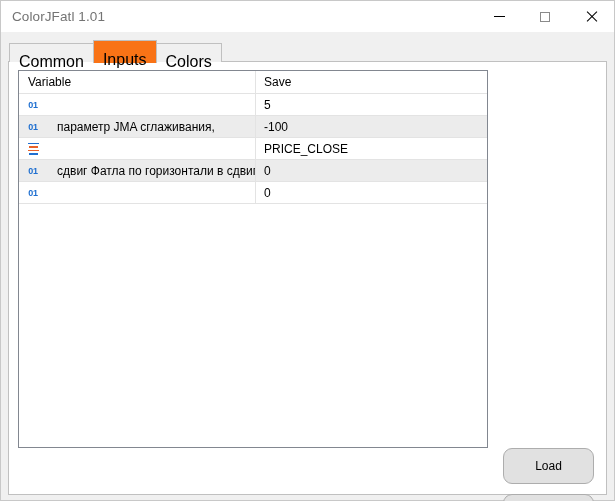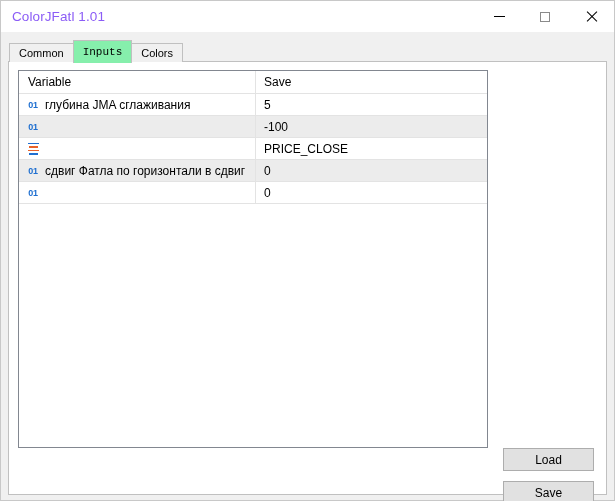--- a/index.html
+++ b/index.html
@@ -34,21 +34,21 @@
     height: 31px;
     background: #ffffff;
     display: flex;
     align-items: center;
     flex: 0 0 auto;
     position: relative;
   }
   .title-text {
     padding-left: 11px;
     font-size: 13.5px;
-    color: #8b5cf6;
+    color: #737373;
     letter-spacing: 0.1px;
   }
   .titlebar-buttons {
     position: absolute;
     right: 0; top: 0;
     height: 31px;
     display: flex;
   }
   .tb-btn {
     width: 46px;
@@ -105,40 +105,39 @@
     left: 8px;
     top: 7px;
     height: 23px;
     display: flex;
     align-items: flex-end;
     z-index: 3;
   }
   .tab {
     height: 19px;
     line-height: 19px;
-    padding: 0 9px;
-    font-size: 11px;
+    padding: 8px 9px;
+    font-size: 16px;
     background: #f0f0f0;
     border: 1px solid #c0c0c0;
     border-bottom: none;
     margin-right: -1px;
     box-sizing: border-box;
     color: #000;
     cursor: default;
     white-space: nowrap;
   }
   .tab.active {
     height: 23px;
     line-height: 22px;
-    background: #86efac;
+    background: #f97316;
     border-color: #c0c0c0;
     position: relative;
     z-index: 4;
     margin-bottom: -1px;
-    font-family: Liberation Mono, monospace;
   }
 
   
   .tabpanel {
     position: absolute;
     left: 7px;
     top: 29px;
     width: 599px;
     height: 434px;
     background: #ffffff;
@@ -209,21 +208,21 @@
   }
   .var-label {
     font-size: 12px;
     color: #000;
   }
 
   
   .ricon {
     width: 14px;
     height: 14px;
-    margin-right: 5px;
+    margin-right: 17px;
     flex: 0 0 14px;
     position: relative;
   }
   .ricon .int-txt {
     font-family: "Liberation Sans", sans-serif;
     font-size: 9px;
     font-weight: bold;
     color: #1f6fd0;
     line-height: 14px;
     letter-spacing: -0.2px;
@@ -254,23 +253,24 @@
     color: #000;
     background: #e1e1e1;
     border: 1px solid #adadad;
     box-sizing: border-box;
     cursor: default;
     text-align: center;
   }
   .btn-side {
     display: block;
     width: 91px;
-    height: 23px;
+    height: 36px;
     line-height: 21px;
     margin-bottom: 10px;
+    border-radius: 9px;
   }
 
   
   .footer {
     position: absolute;
     left: 0;
     right: 0;
     top: 466px;
     height: 33px;
   }
@@ -310,30 +310,30 @@
         <div class="pt-header">
           <div class="col-var">Variable</div>
           <div class="col-val">Save</div>
         </div>
 
         <div class="pt-row">
           <div class="cell-var">
             <span class="ricon">
               <span class="int-txt">01</span>
             </span>
-            <span class="var-label">глубина JMA сглаживания</span>
           </div>
           <div class="cell-val">5</div>
         </div>
 
         <div class="pt-row alt">
           <div class="cell-var">
             <span class="ricon">
               <span class="int-txt">01</span>
             </span>
+            <span class="var-label">параметр JMA сглаживания,</span>
           </div>
           <div class="cell-val">-100</div>
         </div>
 
         <div class="pt-row">
           <div class="cell-var">
             <span class="ricon enum">
               <i class="w1"></i>
                 <i class="w2"></i>
                 <i class="w3"></i>

